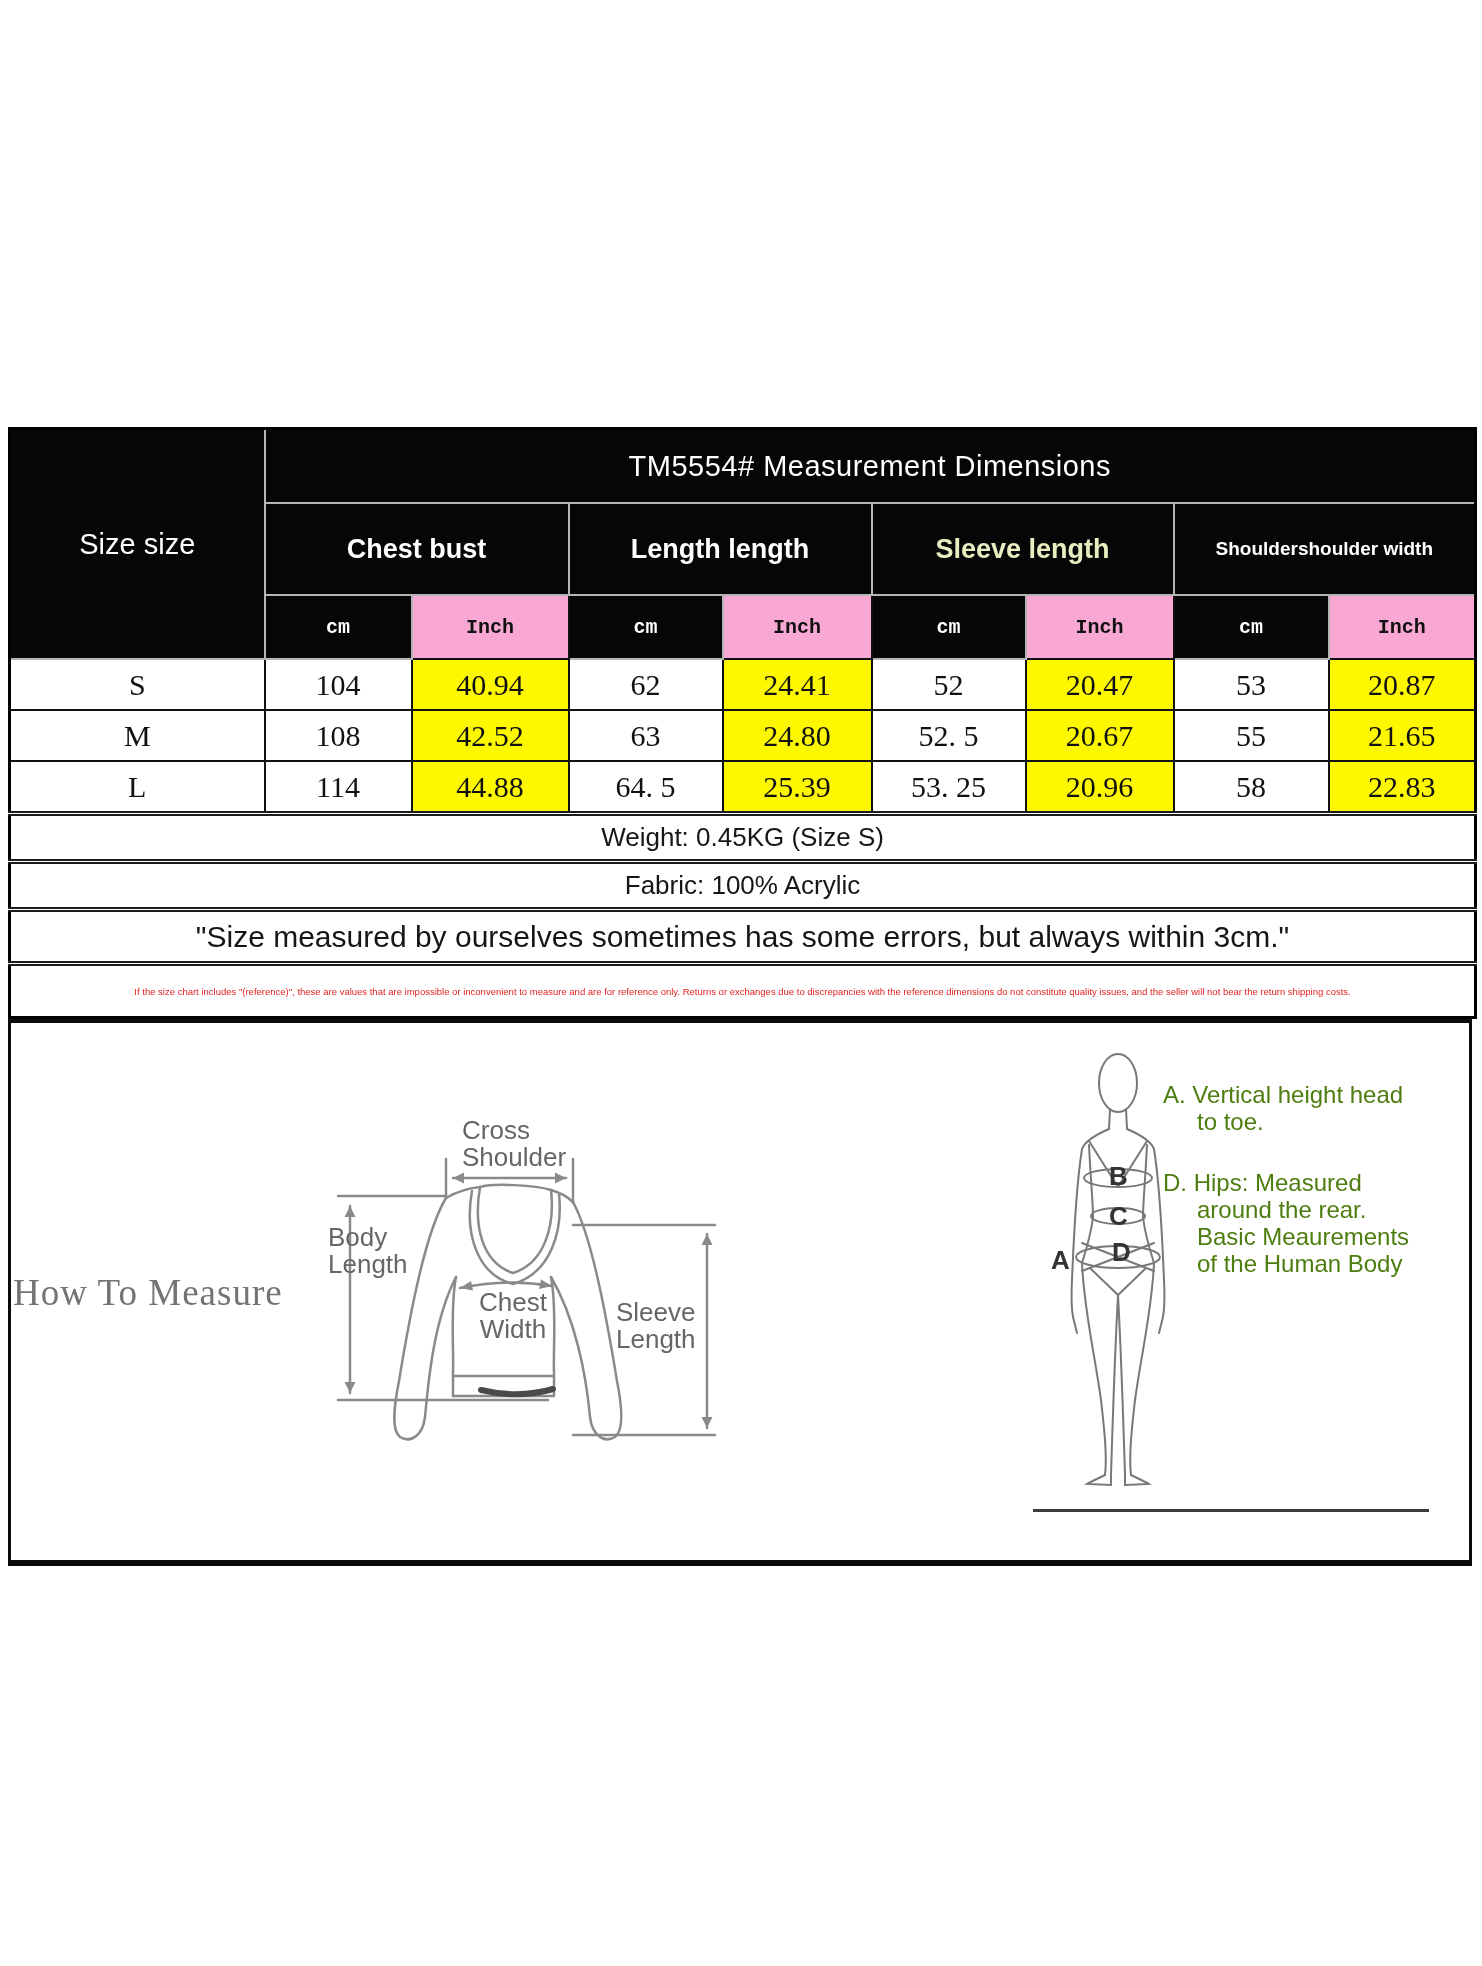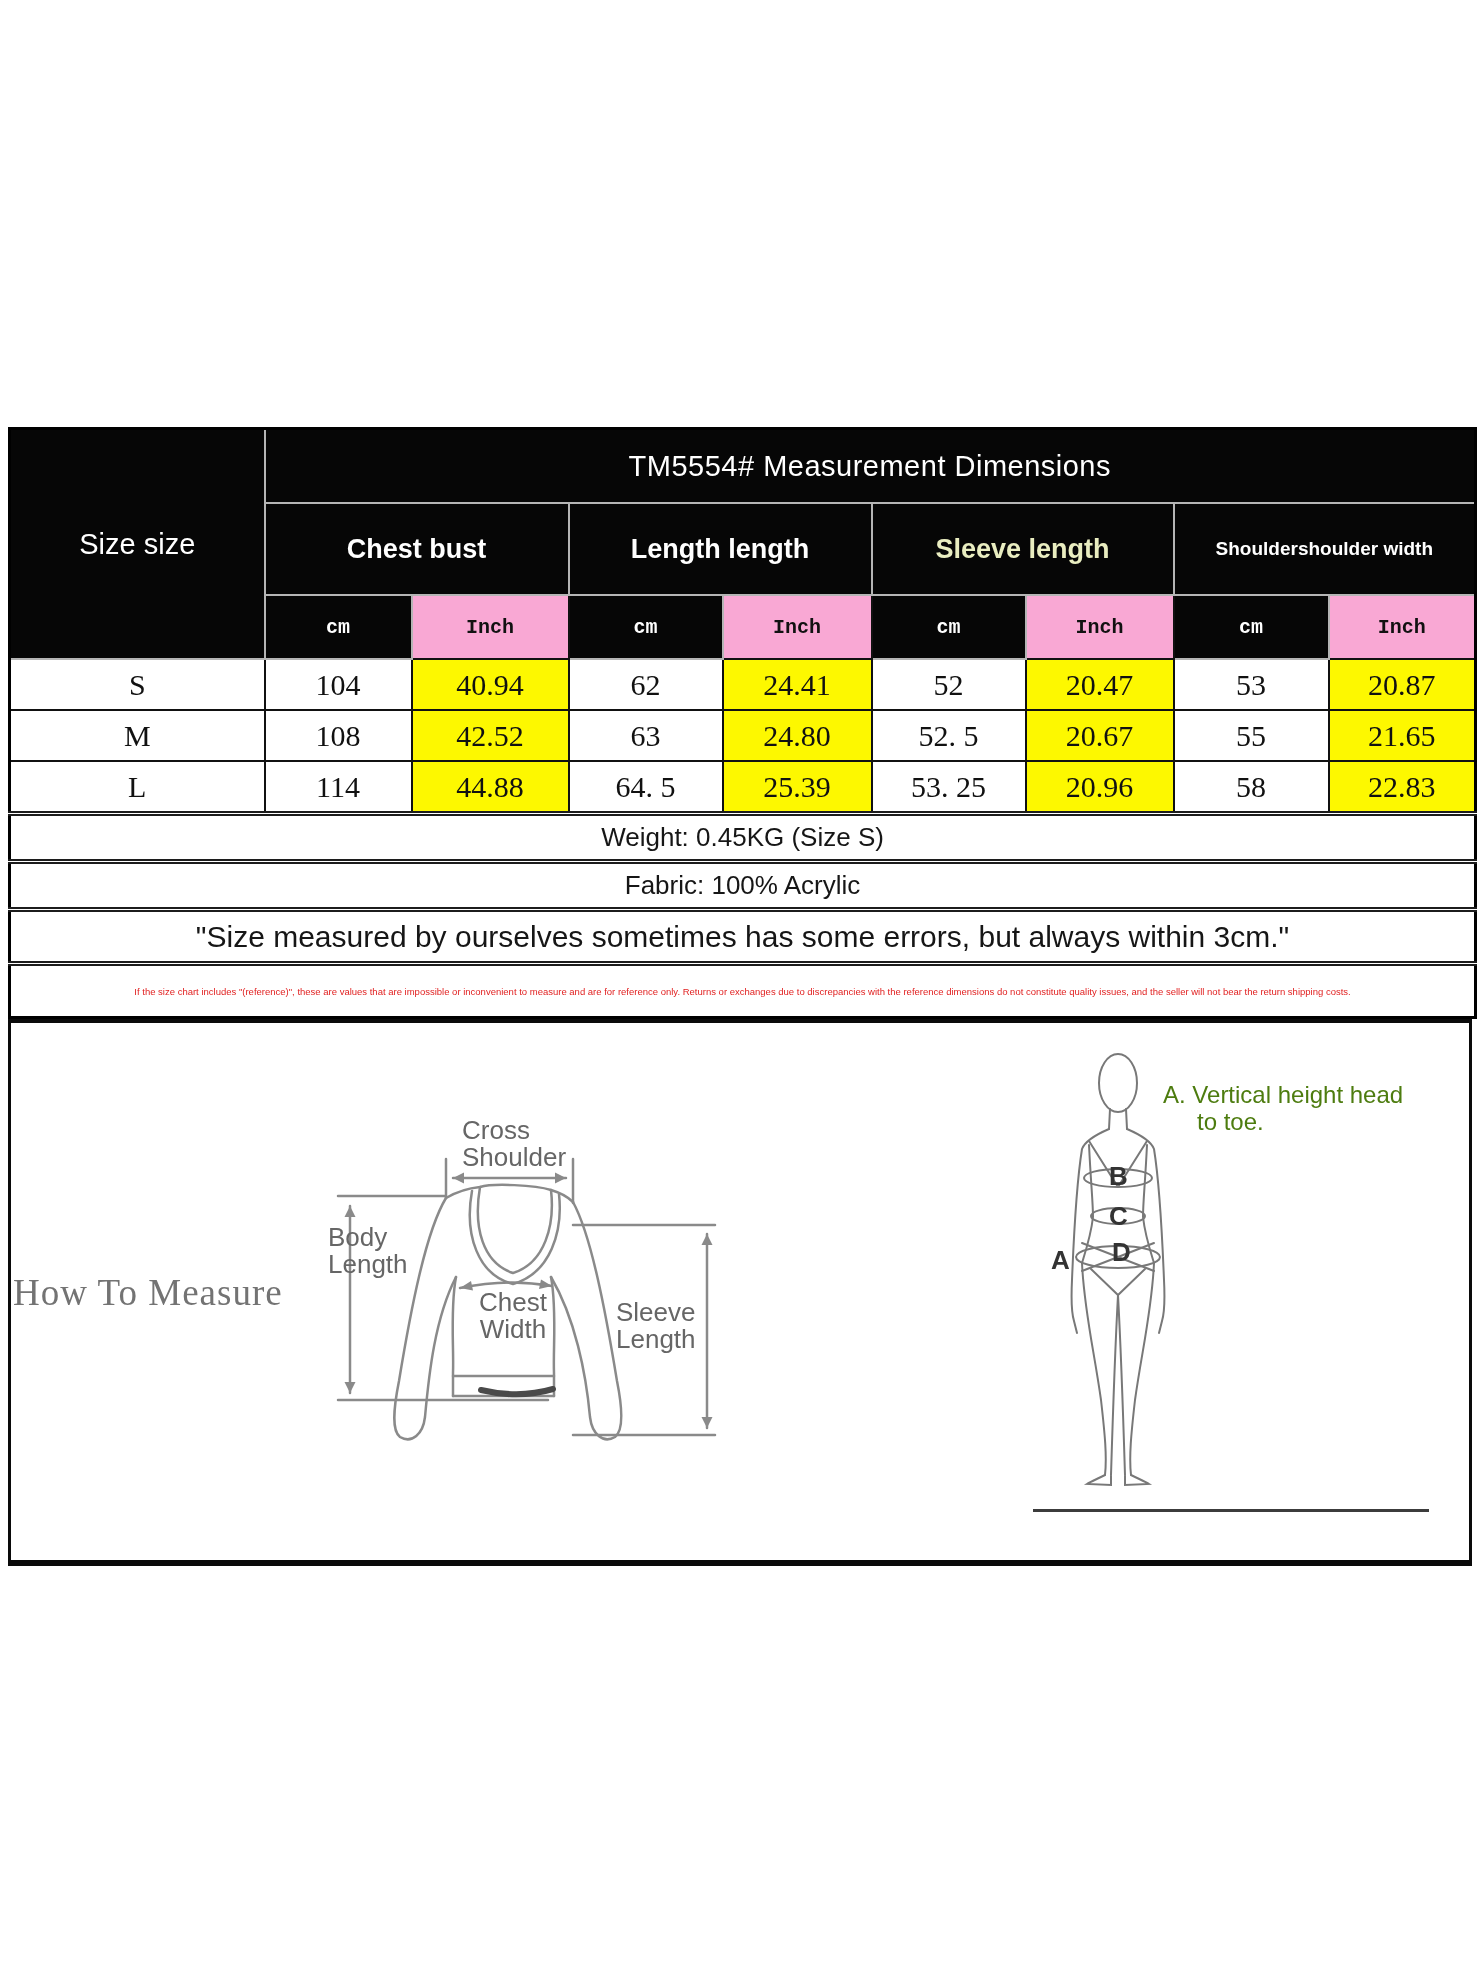--- a/index.html
+++ b/index.html
@@ -227,18 +227,24 @@
       <div class="flabel fl-a">A</div>
       <div class="flabel fl-b">B</div>
       <div class="flabel fl-c">C</div>
       <div class="flabel fl-d">D</div>
 
       <div class="notes">
         <div class="note-item gap-a">
           <div class="nline">A. Vertical height head</div>
           <div class="nline cont">to toe.</div>
         </div>
+        <div class="note-item">
+          <div class="nline">D. Hips: Measured</div>
+          <div class="nline cont">around the rear.</div>
+          <div class="nline cont">Basic Meaurements</div>
+          <div class="nline cont">of the Human Body</div>
+        </div>
       </div>
       <div class="body-underline"></div>
     </div>
 
   </div>
 </div>
 
 </body></html>

